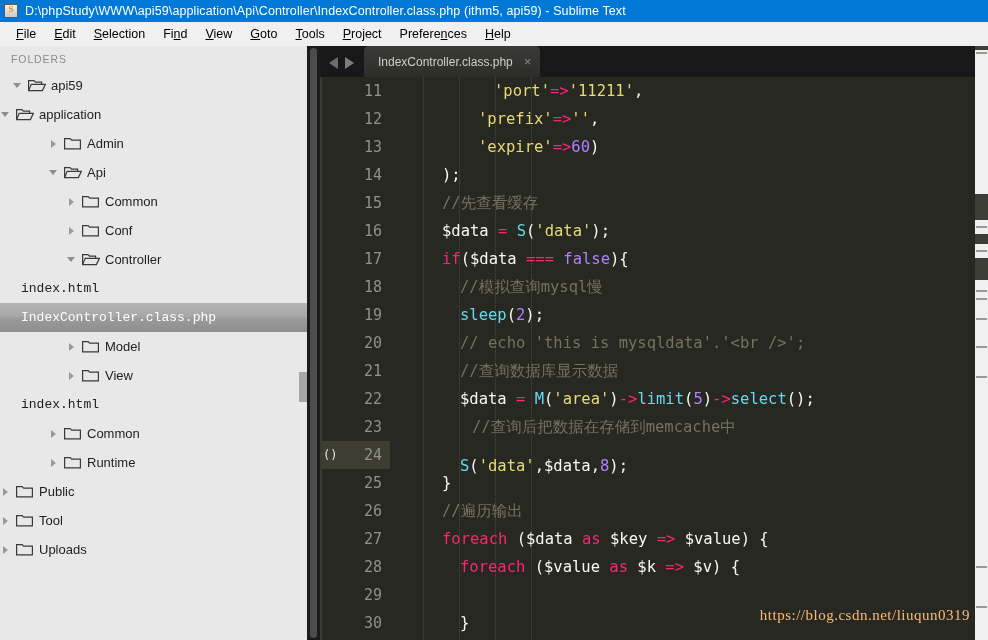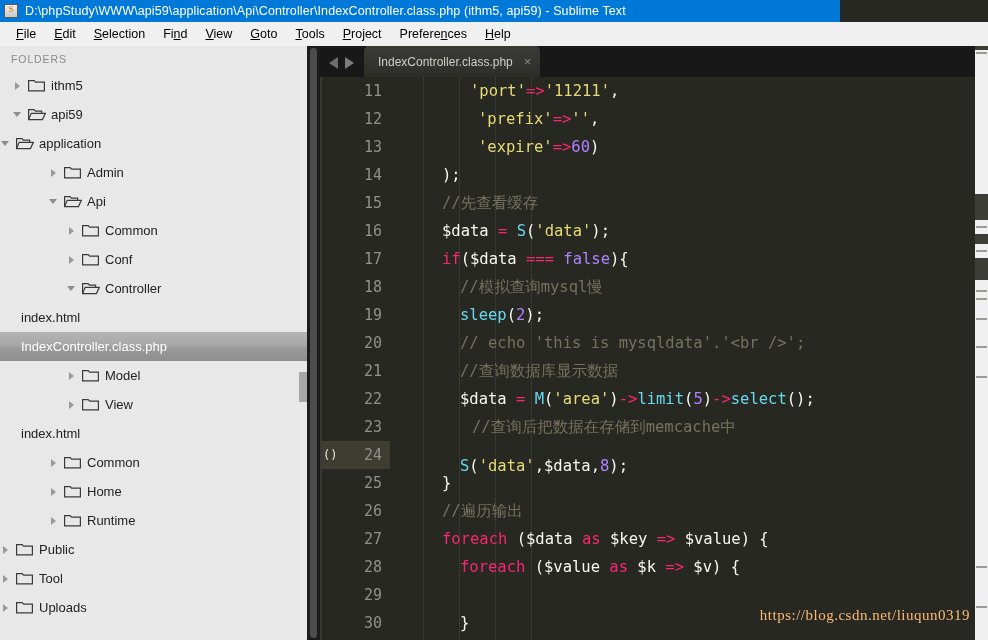--- a/index.html
+++ b/index.html
@@ -19,21 +19,21 @@
     width: 988px;
     height: 640px;
     background: #272822;
     overflow: hidden;
   }
 
   
   .titlebar {
     position: absolute;
     left: 0; top: 0;
-    width: 840px; height: 22px;
+    width: 988px; height: 22px;
     background: #0078d7;
     display: flex;
     align-items: center;
     color: #ffffff;
     font-size: 12.5px;
     white-space: nowrap;
     overflow: hidden;
   }
   .tb-icon {
     width: 14px; height: 14px;
@@ -142,21 +142,21 @@
     font-size: 13px;
     color: #222;
     line-height: 1;
   }
   
   .i0 { padding-left: 12px; }
   .i1 { }
   .i2 { padding-left: 48px; }
   .i3 { padding-left: 66px; }
   .i4 { padding-left: 84px; }
-  .file-pad { padding-left: 21px; }
+  .file-pad { padding-left: 21px; font-family: Liberation Mono, monospace; }
 
   
   .side-scroll {
     position: absolute;
     left: 307px; top: 46px;
     width: 13px; height: 594px;
     background: #1c1c1c;
   }
   .side-scroll .thumb {
     position: absolute;
@@ -346,29 +346,20 @@
       <div class="menu-item"><u>T</u>ools</div>
       <div class="menu-item"><u>P</u>roject</div>
       <div class="menu-item">Prefere<u>n</u>ces</div>
       <div class="menu-item"><u>H</u>elp</div>
     </div>
 
   <div class="sidebar">
     <div class="side-header">FOLDERS</div>
     <div id="tree">
         <div class="row i0">
-          <span class="arrow closed"></span>
-          <span class="fldr">
-            <svg width="17" height="13" viewBox="0 0 17 13">
-              <path d="M0.6 1.6h5.6l1.4 1.6h8.8v8.6H0.6z" fill="none" stroke="#3a3a3a" stroke-width="1.2"></path>
-            </svg>
-          </span>
-          <span class="lbl">ithm5</span>
-        </div>
-        <div class="row i0">
           <span class="arrow open"></span>
           <span class="fldr">
             <svg width="18" height="13" viewBox="0 0 18 13">
               <path d="M0.6 11.6V1.6h5.4l1.4 1.6h6.2v2" fill="none" stroke="#3a3a3a" stroke-width="1.2"></path>
               <path d="M3.2 5.3h14.2l-3 6.3H0.6z" fill="none" stroke="#3a3a3a" stroke-width="1.2"></path>
             </svg>
           </span>
           <span class="lbl">api59</span>
         </div>
         <div class="row i1">
@@ -456,29 +447,20 @@
           <span class="lbl">index.html</span>
         </div>
         <div class="row i2">
           <span class="arrow closed"></span>
           <span class="fldr">
             <svg width="17" height="13" viewBox="0 0 17 13">
               <path d="M0.6 1.6h5.6l1.4 1.6h8.8v8.6H0.6z" fill="none" stroke="#3a3a3a" stroke-width="1.2"></path>
             </svg>
           </span>
           <span class="lbl">Common</span>
-        </div>
-        <div class="row i2">
-          <span class="arrow closed"></span>
-          <span class="fldr">
-            <svg width="17" height="13" viewBox="0 0 17 13">
-              <path d="M0.6 1.6h5.6l1.4 1.6h8.8v8.6H0.6z" fill="none" stroke="#3a3a3a" stroke-width="1.2"></path>
-            </svg>
-          </span>
-          <span class="lbl">Home</span>
         </div>
         <div class="row i2">
           <span class="arrow closed"></span>
           <span class="fldr">
             <svg width="17" height="13" viewBox="0 0 17 13">
               <path d="M0.6 1.6h5.6l1.4 1.6h8.8v8.6H0.6z" fill="none" stroke="#3a3a3a" stroke-width="1.2"></path>
             </svg>
           </span>
           <span class="lbl">Runtime</span>
         </div>
@@ -531,21 +513,21 @@
 
     <div class="code-area">
       <div class="lborder"></div>
       <div class="guides">
         <i style="left:103px"></i>
           <i style="left:139px"></i>
         <i style="left:175px"></i>
           <i style="left:211px"></i>
       </div>
       <div id="codelines">
-          <div class="code-line"><div class="gutter">11</div><div class="code-text" style="left: 150px;"><span class="c-str">'port'</span><span class="c-op">=&gt;</span><span class="c-str">'11211'</span><span class="c-plain">,</span></div></div>
+          <div class="code-line"><div class="gutter">11</div><div class="code-text" style="left: 174px;"><span class="c-str">'port'</span><span class="c-op">=&gt;</span><span class="c-str">'11211'</span><span class="c-plain">,</span></div></div>
           <div class="code-line"><div class="gutter">12</div><div class="code-text" style="left: 158px;"><span class="c-str">'prefix'</span><span class="c-op">=&gt;</span><span class="c-str">''</span><span class="c-plain">,</span></div></div>
           <div class="code-line"><div class="gutter">13</div><div class="code-text" style="left: 158px;"><span class="c-str">'expire'</span><span class="c-op">=&gt;</span><span class="c-num">60</span><span class="c-plain">)</span></div></div>
           <div class="code-line"><div class="gutter">14</div><div class="code-text" style="left: 122px;"><span class="c-plain">);</span></div></div>
           <div class="code-line"><div class="gutter">15</div><div class="code-text" style="left: 122px;"><span class="c-com">//先查看缓存</span></div></div>
           <div class="code-line"><div class="gutter">16</div><div class="code-text" style="left: 122px;"><span class="c-plain">$data </span><span class="c-op">= </span><span class="c-fn">S</span><span class="c-plain">(</span><span class="c-str">'data'</span><span class="c-plain">);</span></div></div>
           <div class="code-line"><div class="gutter">17</div><div class="code-text" style="left: 122px;"><span class="c-kw">if</span><span class="c-plain">($data </span><span class="c-op">=== </span><span class="c-num">false</span><span class="c-plain">){</span></div></div>
           <div class="code-line"><div class="gutter">18</div><div class="code-text" style="left: 140px;"><span class="c-com">//模拟查询mysql慢</span></div></div>
           <div class="code-line"><div class="gutter">19</div><div class="code-text" style="left: 140px;"><span class="c-fn">sleep</span><span class="c-plain">(</span><span class="c-num">2</span><span class="c-plain">);</span></div></div>
           <div class="code-line"><div class="gutter">20</div><div class="code-text" style="left: 140px;"><span class="c-com">// echo 'this is mysqldata'.'&lt;br /&gt;';</span></div></div>
           <div class="code-line"><div class="gutter">21</div><div class="code-text" style="left: 140px;"><span class="c-com">//查询数据库显示数据</span></div></div>

